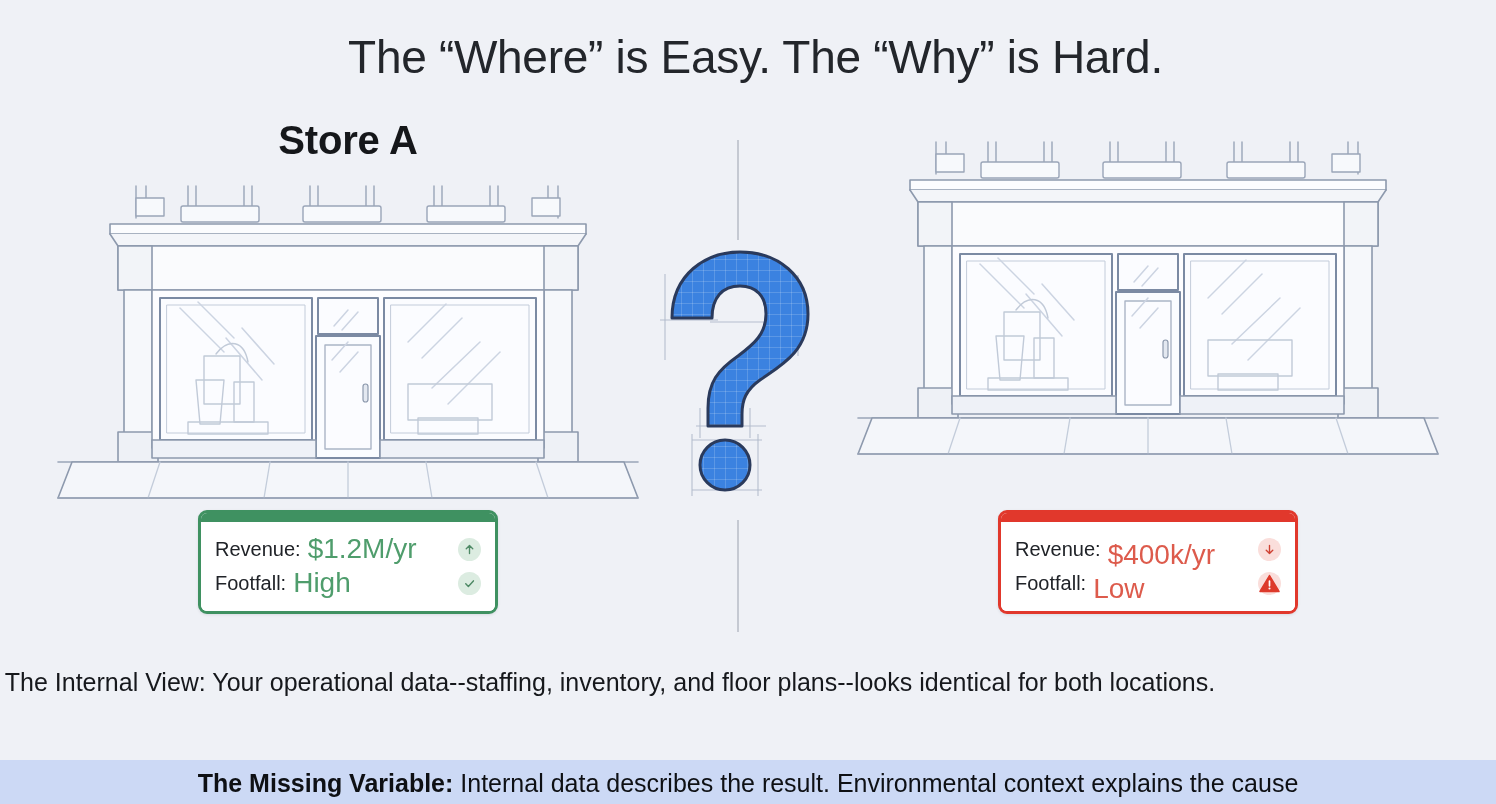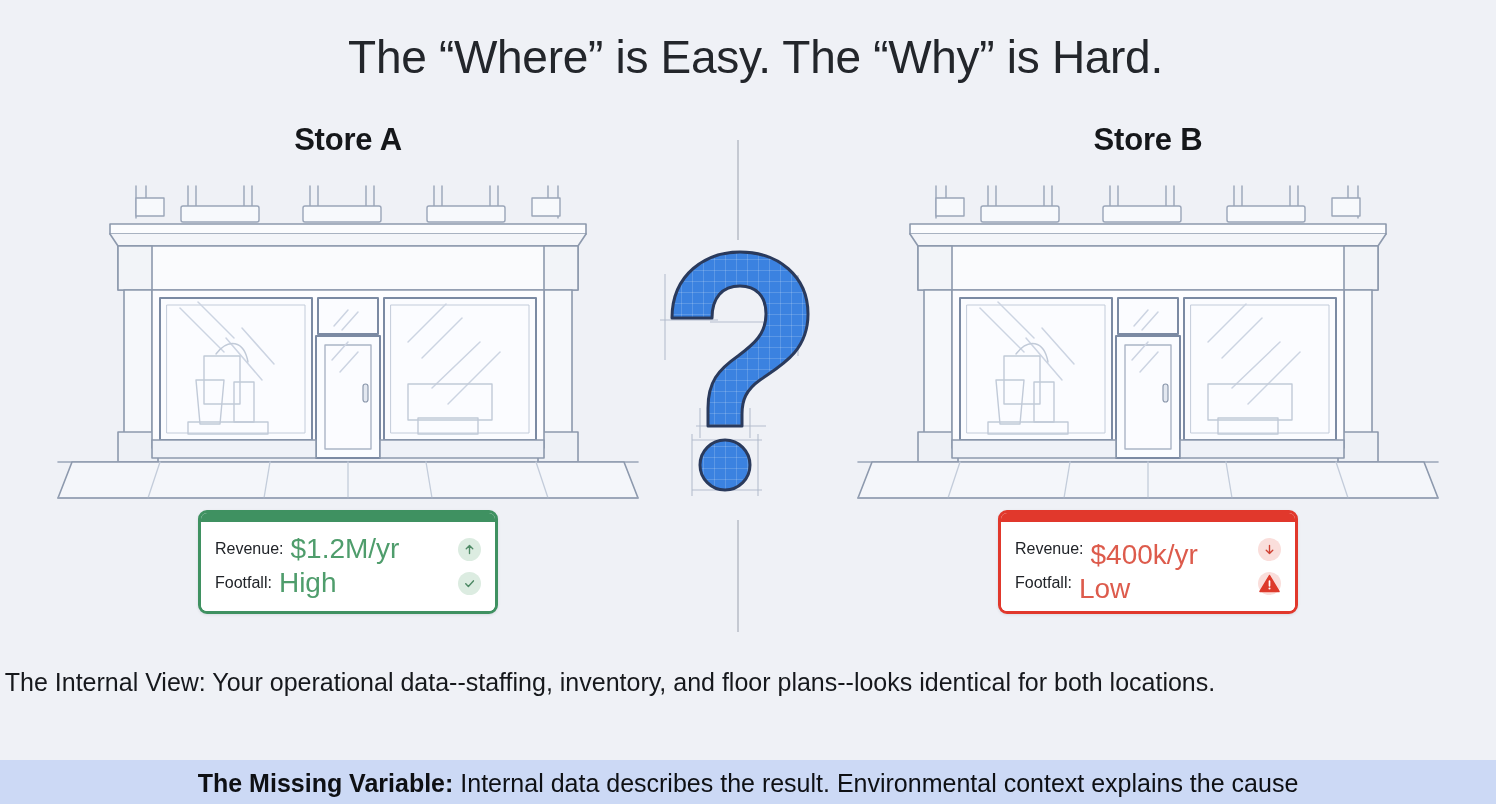--- a/index.html
+++ b/index.html
@@ -23,21 +23,21 @@
     padding-left: 15px;
   }
 
   
   .panel { position: absolute; top: 118px; width: 600px; height: 530px; }
   .panel.left  { left: 48px; }
   .panel.right { left: 848px; }
 
   .store-label {
     text-align: center;
-    font-size: 31px;
+    font-size: 40px;
     font-weight: 700;
     color: #15171a;
     letter-spacing: -0.2px;
     height: 44px;
     line-height: 44px;
   }
 
   .store-art { position: relative; width: 600px; height: 335px; margin-top: 10px; }
   .store-art svg { display: block; width: 600px; height: 335px; }
 
@@ -54,21 +54,21 @@
   .metric-card.bad { border-color: #e1382c; }
   .metric-top { height: 9px; background: #3f9161; }
   .metric-card.bad .metric-top { background: #e1382c; }
   .metric-body { padding: 10px 14px 11px 14px; background:#fff; }
 
   .metric-row {
     display: flex; align-items: center;
     height: 34px;
   }
   .metric-label {
-    font-size: 16px; color: #202328; white-space: nowrap;
+    font-size: 20px; color: #202328; white-space: nowrap;
   }
   .metric-value {
     font-size: 28px; color: #4f9d6c; margin-left: 7px; white-space: nowrap;
   }
   .metric-card.bad .metric-value { color: #dd5b4c; margin-top: 12px; }
   .metric-badge {
     margin-left: auto;
     width: 23px; height: 23px; border-radius: 50%;
     background: #dcece1;
     display: flex; align-items: center; justify-content: center;
@@ -286,21 +286,20 @@
                  C60 134, 70 122, 90 108
                  C106 96, 118 86, 118 66
                  C118 48, 108 38, 92 38
                  C74 38, 64 50, 64 70 Z"></path>
         <circle cx="77" cy="217" r="25"></circle>
       </g>
     </svg>
   </div>
 
   <div class="panel right">
-    <div class="store-label">Store B</div>
 
     <div class="store-art">
       <svg viewBox="0 0 600 335" xmlns="http://www.w3.org/2000/svg">
         <g fill="none" stroke="#8d99ad" stroke-width="1.6" stroke-linejoin="round" stroke-linecap="round">
           <g stroke="#9aa5b8" stroke-width="1.4">
             <path d="M88 14 L88 46 M98 14 L98 34"></path>
             <rect x="88" y="26" width="28" height="18" fill="#f7f9fc"></rect>
             <path d="M140 14 L140 36 M148 14 L148 36"></path>
             <path d="M196 14 L196 36 M204 14 L204 36"></path>
             <rect x="133" y="34" width="78" height="16" rx="2" fill="#f7f9fc"></rect>

